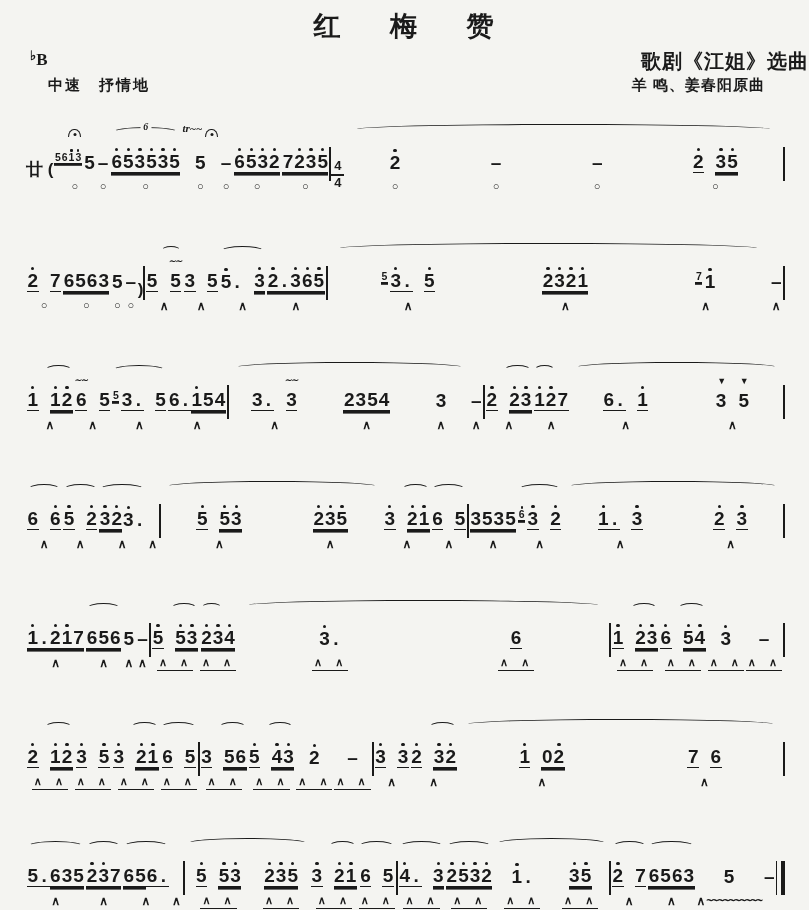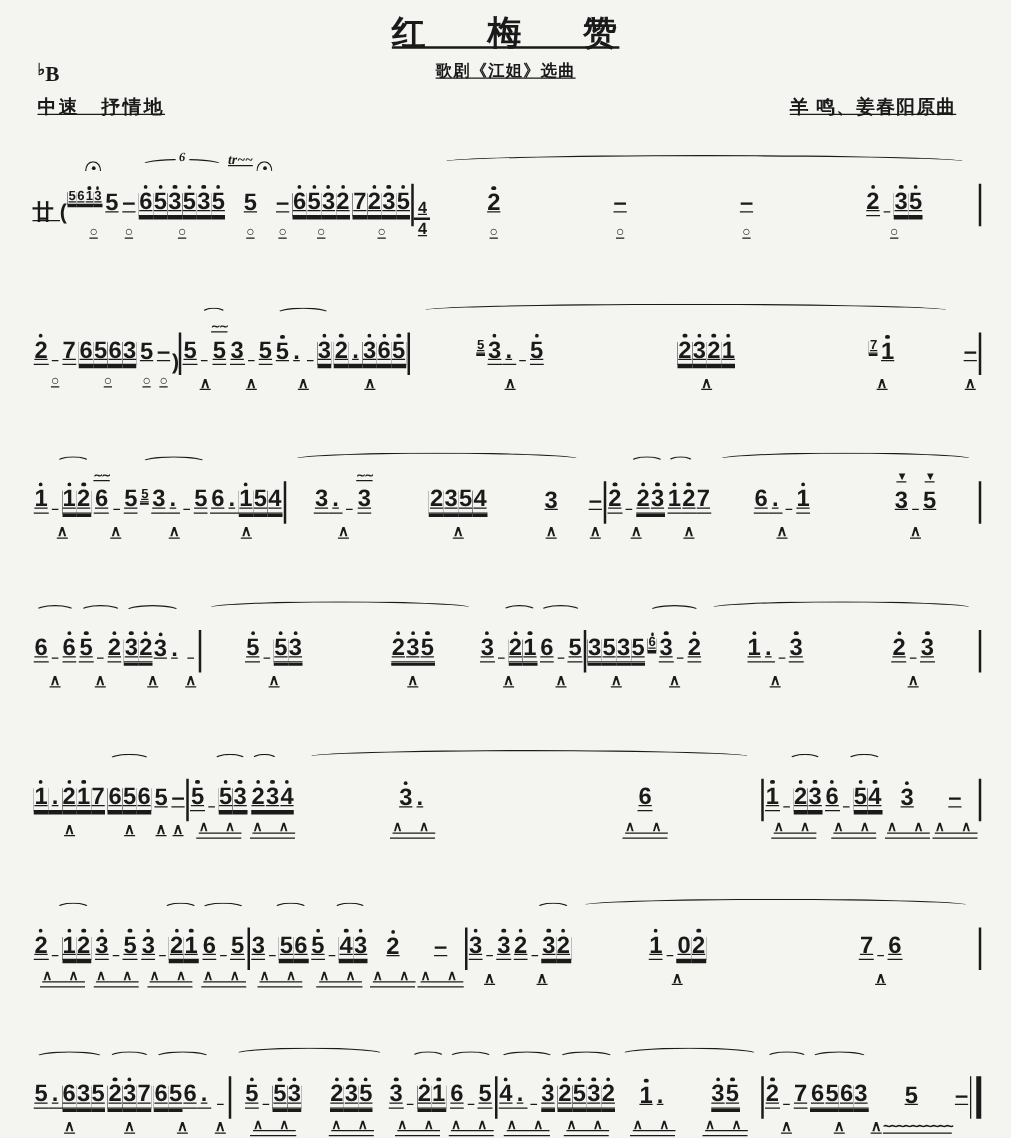--- a/index.html
+++ b/index.html
@@ -1,29 +1,29 @@
 <!DOCTYPE html>
 <html style="--ink: #1a1a1a; --paper: #f4f4f1; --wm: #b0aeae; --red: #d42a1e;"><head>
 <meta charset="utf-8">
 <style>
   :root{
     --ink:#1a1a1a; --paper:#f4f4f1; --wm:#b0aeae; --red:#d42a1e;
   }
   html,body{margin:0;padding:0;}
   body{background:#e8e8e6;}
   #page{position:relative;width:809px;height:910px;background:var(--paper);overflow:hidden;
-        font-family:"Liberation Sans",sans-serif;color:var(--ink);text-decoration:underline;}
+        font-family:"Liberation Sans",sans-serif;color:var(--ink);}
   
   .hdr{padding-top:8px;}
   .title{text-align:center;font-size:27px;font-weight:700;word-spacing:38px;letter-spacing:2px;}
   .row2{position:relative;height:26px;margin-top:4px;}
   .key{position:absolute;left:30px;top:2px;font-family:"Liberation Serif",serif;font-weight:700;font-size:17px;}
   .key .flat{position:relative;top:-5px;font-size:13px;}
-  .subtitle{display:block;text-align:center;font-size:13px;font-weight:700;letter-spacing:1px;}
-  .row3{display:flex;justify-content:space-between;margin:2px 44px 0 30px;font-size:15px;font-weight:700;}
+  .subtitle{display:block;text-align:right;font-size:20px;font-weight:700;letter-spacing:1px;}
+  .row3{display:flex;justify-content:space-between;margin:2px 44px 0 48px;font-size:15px;font-weight:700;}
   .tempo{letter-spacing:2px;}
   .composer{letter-spacing:1px;}
   
   #score{margin-top:28px;}
   .line{display:flex;justify-content:space-between;align-items:flex-end;margin:0 24px 35px 26px;}
   .beat{display:flex;flex-direction:column;align-items:center;padding:0 1px;}
   .dec{height:14px;align-self:stretch;display:flex;align-items:flex-end;justify-content:center;gap:3px;}
   .arc{height:10px;border:1.8px solid transparent;border-top:1.8px solid var(--ink);
        border-radius:50%;width:96%;box-sizing:border-box;}
   .arc.half{width:58%;margin-left:auto;margin-right:2%;}

